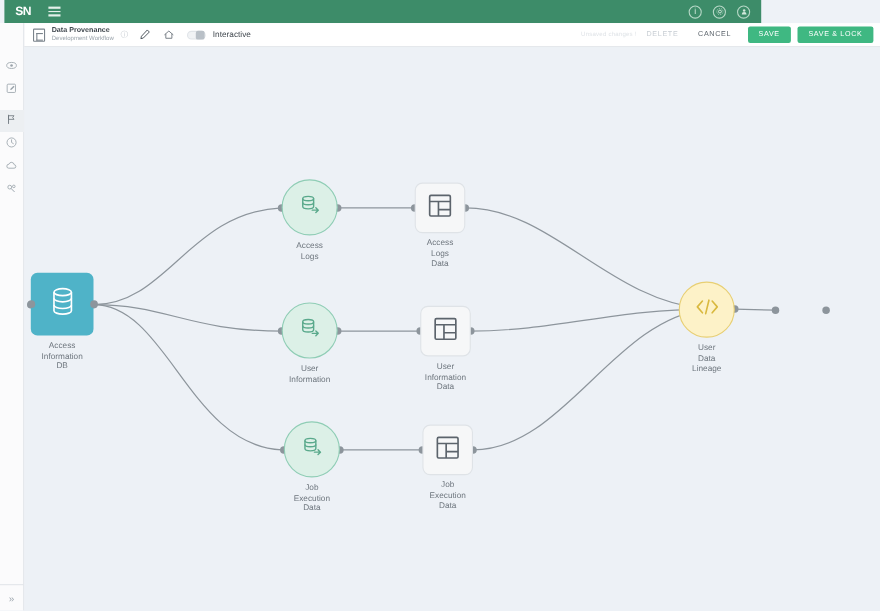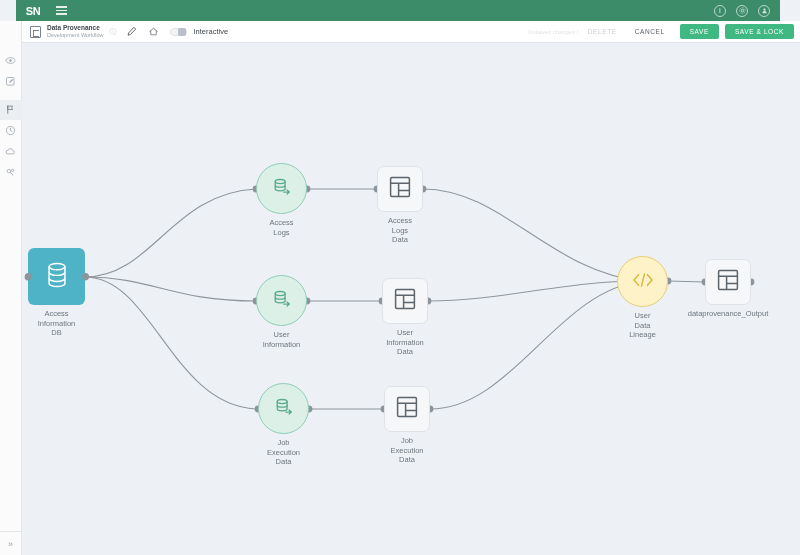--- a/index.html
+++ b/index.html
@@ -5,22 +5,22 @@
   * { box-sizing: border-box; margin: 0; padding: 0; }
   html, body {
     width: 800px; height: 555px;
     font-family: "Liberation Sans", sans-serif;
     background: #eef2f7;
     overflow: hidden;
   }
 
   
   .topbar {
-    position: absolute; top: 0; left: 16px;
-    width: 764px; height: 21px;
+    position: absolute; top: 0; left: 4px;
+    width: 688px; height: 21px;
     background: #3d8c69;
     display: flex; align-items: center;
   }
   .brand-logo {
     width: 34px; height: 21px;
     display: flex; align-items: center; justify-content: center;
     color: #ffffff; font-size: 11px; font-weight: bold;
     letter-spacing: -0.5px;
   }
   .hamburger {
@@ -462,27 +462,14 @@
             <path d="M14.6 3.4l-3.2 13.2"></path>
           </g>
         </svg>
       </span>
     </div>
     <div class="node-label" style="top:55px; width:80px;">User
 Data
 Lineage</div>
   </div>
 
-  <div class="node" style="left:683px; top:216px;">
-    <div class="sq-data">
-      <span>
-        <svg width="24" height="24" viewBox="0 0 24 24">
-          <g fill="none" stroke="#5c646c" stroke-width="1.5">
-            <rect x="2.6" y="2.6" width="18.8" height="18.8" rx="1.2"></rect>
-            <path d="M2.6 8.2h18.8M10.6 8.2v13.2M10.6 15.5h10.8"></path>
-          </g>
-        </svg>
-      </span>
-    </div>
-    <div class="node-label" style="top:50px; width:150px;">dataprovenance_Output</div>
-  </div>
 
 </div>
 
 </body></html>

